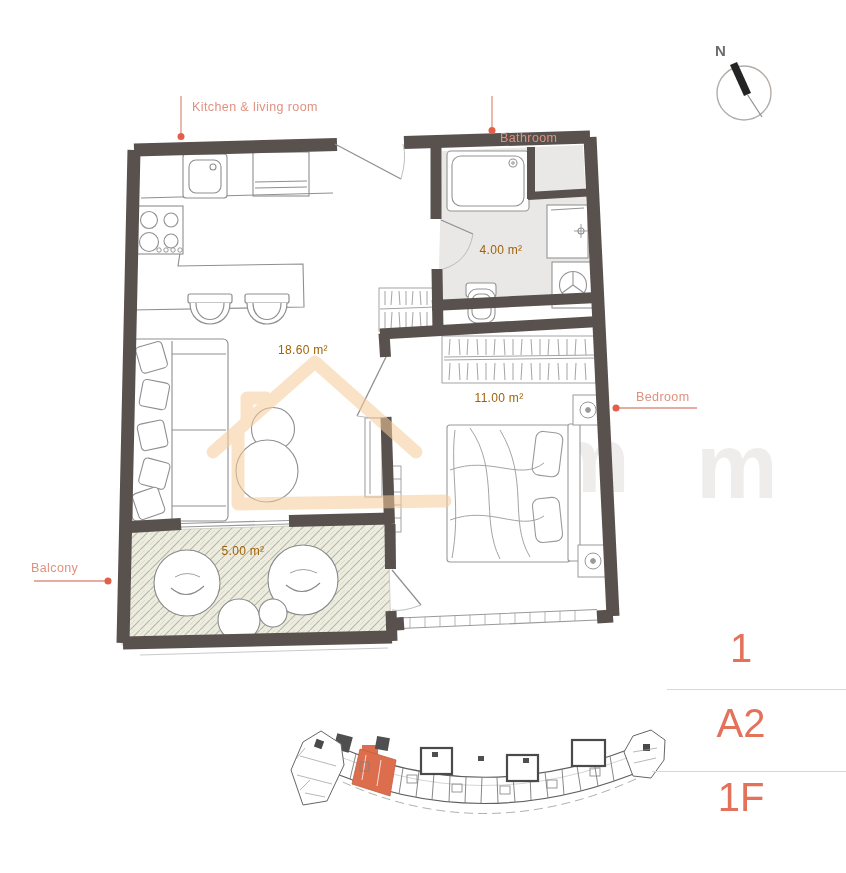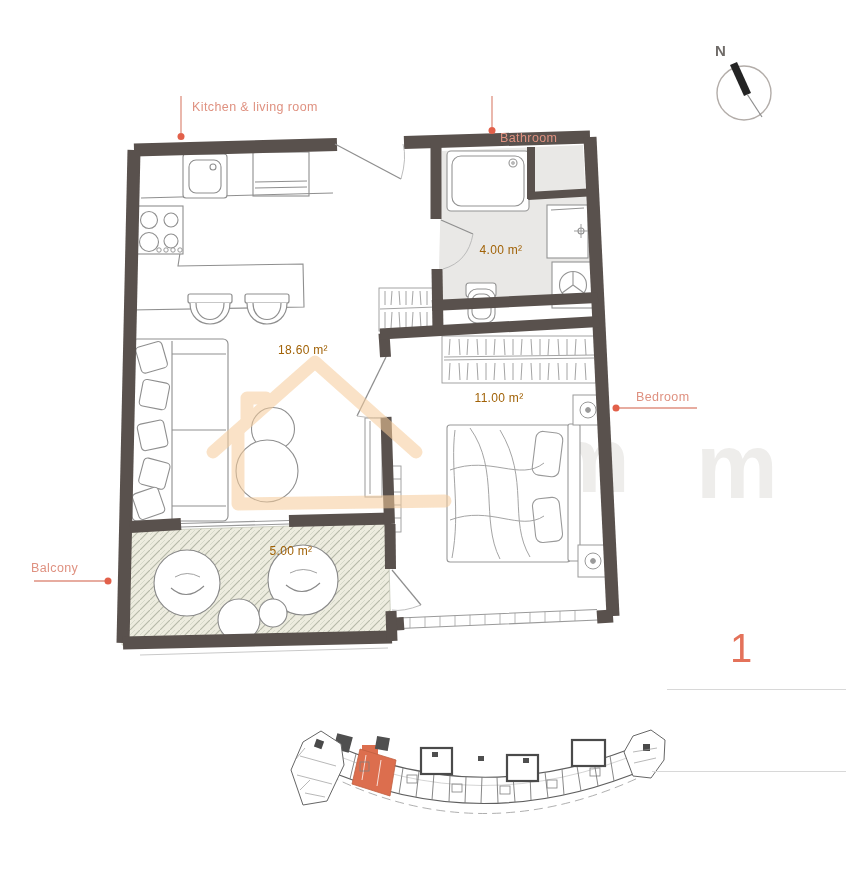--- a/index.html
+++ b/index.html
@@ -296,21 +296,23 @@
 </svg>
 
 <div class="room-label" style="left:192px;top:100px;">Kitchen &amp; living room</div>
 <div class="room-label" style="left:500px;top:99px;margin-top:32px;">Bathroom</div>
 <div class="room-label" style="left:636px;top:390px;">Bedroom</div>
 <div class="room-label" style="left:31px;top:561px;">Balcony</div>
 
 <div class="area-label" style="left:303px;top:343px;">18.60 m²</div>
 <div class="area-label" style="left:501px;top:243px;">4.00 m²</div>
 <div class="area-label" style="left:483px;top:391px;margin-left:16px;">11.00 m²</div>
-<div class="area-label" style="left:243px;top:544px;margin-left:48px;">5.00 m²</div>
+<div class="area-label" style="left:243px;top:544px;">5.00 m²</div>
 
 <div class="north-label">N</div>
 
 <div class="info-panel-text info-value" style="top:628px;">1</div>
 <div class="divider" style="left:667px;top:689px;width:179px;"></div>
+<div class="info-panel-text info-value" style="top:703px;">A2</div>
 <div class="divider" style="left:652px;top:771px;width:194px;"></div>
+<div class="info-panel-text info-value" style="top:777px;">1F</div>
 
 </div>
 
 </body></html>

